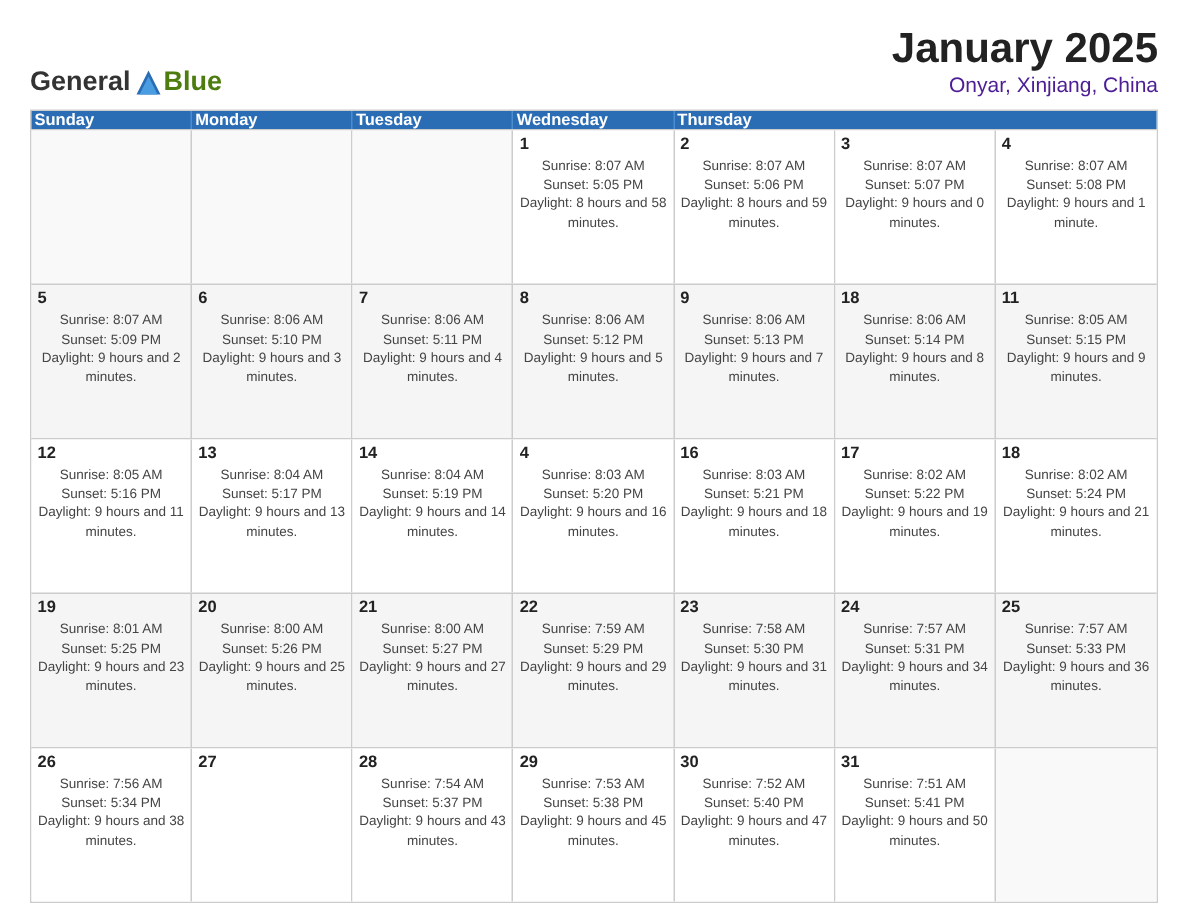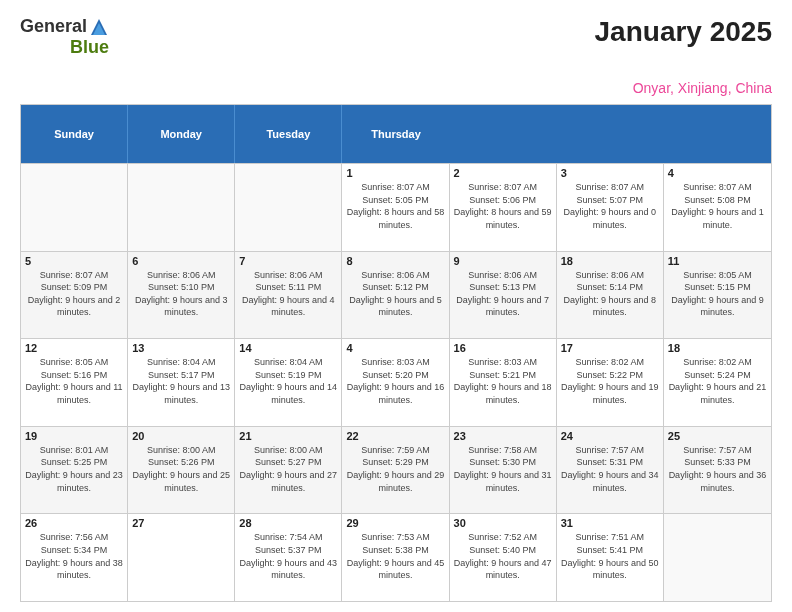--- a/index.html
+++ b/index.html
@@ -18,22 +18,23 @@
       flex-direction: column;
     }
     .header {
       display: flex;
       justify-content: space-between;
       align-items: flex-start;
       margin-bottom: 8px;
     }
     .logo {
       display: flex;
-      flex-direction: column;
+      flex-direction: row;
       align-items: flex-end;
+      margin-top: 28px;
     }
     .logo-text {
       display: flex;
       align-items: center;
     }
     .logo-general {
       font-size: 18px;
       font-weight: bold;
       color: #333;
     }
@@ -50,40 +51,39 @@
     .title-block {
       text-align: right;
     }
     .cal-title {
       font-size: 28px;
       font-weight: bold;
       color: #222;
     }
     .cal-subtitle {
       font-size: 14px;
-      color: #ec4899;
-      margin-top: 32px;
+      color: #4c1d95;
     }
     .calendar {
       flex: 1;
       display: flex;
       flex-direction: column;
       border: 1px solid #ccc;
     }
     .cal-header-row {
       display: grid;
       grid-template-columns: repeat(7, 1fr);
       background: #2a6db5;
     }
     .cal-header-cell {
       color: #fff;
       font-size: 11px;
       font-weight: bold;
-      text-align: center;
-      padding: 23px 2px;
+      text-align: left;
+      padding: 0 2px;
       border-right: 1px solid #4a8dd0;
     }
     .cal-header-cell:last-child { border-right: none; }
     .cal-body {
       display: flex;
       flex-direction: column;
       flex: 1;
     }
     .cal-week {
       display: grid;
@@ -135,20 +135,21 @@
       <div class="cal-title">January 2025</div>
       <div class="cal-subtitle">Onyar, Xinjiang, China</div>
     </div>
   </div>
 
   <div class="calendar">
     <div class="cal-header-row">
     <div class="cal-header-cell">Sunday</div>
         <div class="cal-header-cell">Monday</div>
         <div class="cal-header-cell">Tuesday</div>
+        <div class="cal-header-cell">Wednesday</div>
         <div class="cal-header-cell">Thursday</div>
       </div>
     <div class="cal-body">
     <div class="cal-week">
           <div class="cal-cell empty"></div>
           <div class="cal-cell empty"></div>
           <div class="cal-cell empty"></div>
           <div class="cal-cell">
             <div class="day-num">1</div>
             <div class="day-info">Sunrise: 8:07 AM<br>Sunset: 5:05 PM<br>Daylight: 8 hours and 58 minutes.</div>

